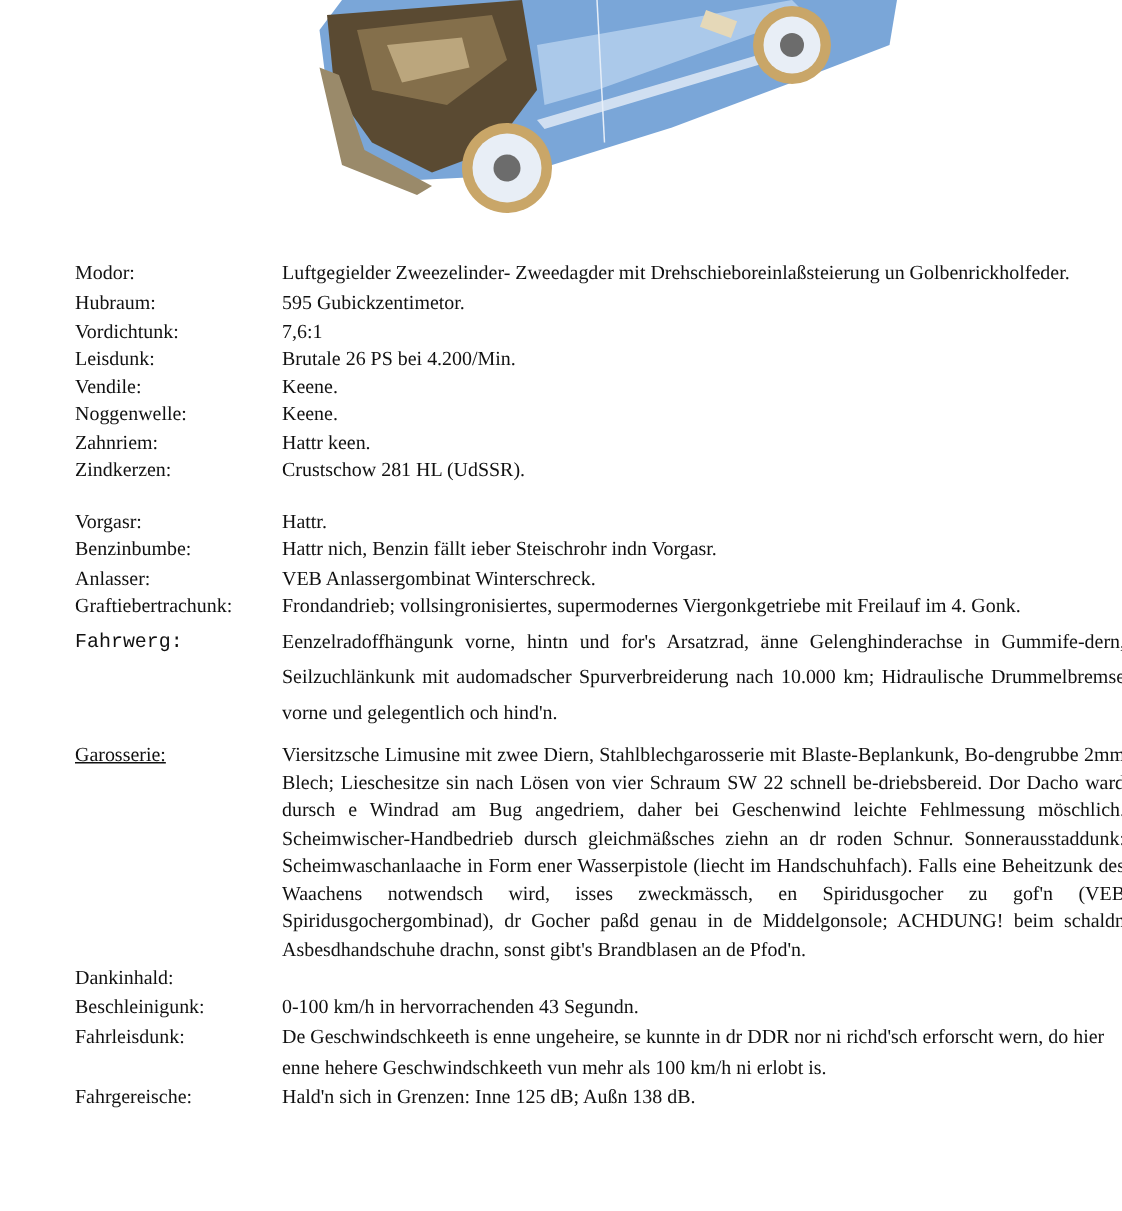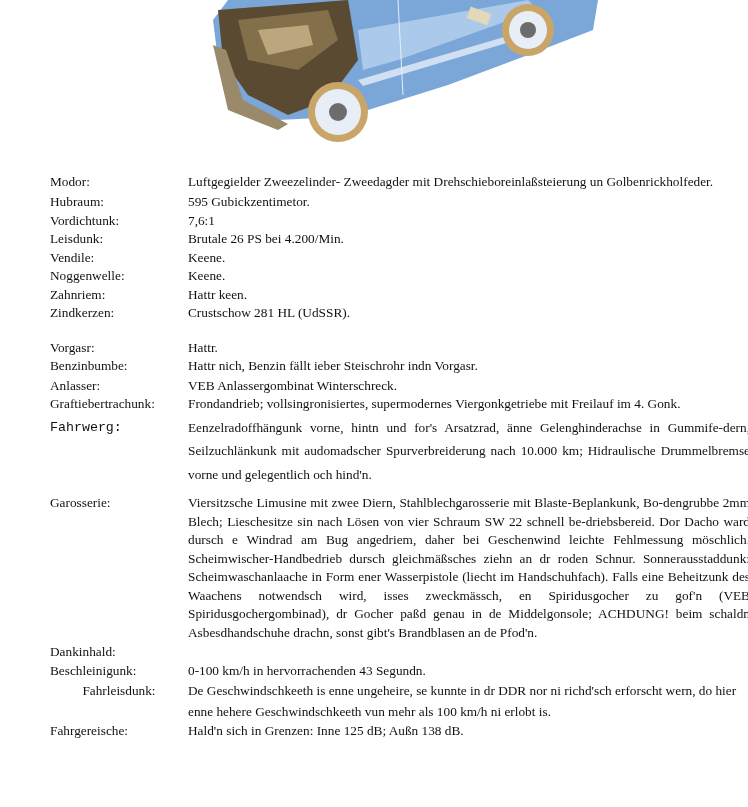--- a/index.html
+++ b/index.html
@@ -123,31 +123,31 @@
   </div>
   <div class="spec-row">
     <div class="spec-label">Graftiebertrachunk:</div>
     <div class="spec-value">Frondandrieb; vollsingronisiertes, supermodernes Viergonkgetriebe mit Freilauf im 4. Gonk.</div>
   </div>
   <div class="spec-row" style="margin-top:2px;">
     <div class="spec-label" style="line-height:23.5px;font-family:Liberation Mono, monospace;">Fahrwerg:</div>
     <div class="spec-value justify" style="line-height:23.5px;">Eenzelradoffhängunk vorne, hintn und for's Arsatzrad, änne Gelenghinderachse in Gummife-dern, Seilzuchlänkunk mit audomadscher Spurverbreiderung nach 10.000 km; Hidraulische Drummelbremse vorne und gelegentlich och hind'n.</div>
   </div>
   <div class="spec-row" style="margin-top:8px;">
-    <div class="spec-label" style="line-height:18.5px;">Garosserie:</div>
+    <div class="spec-label" style="line-height:18.5px;text-decoration:underline;">Garosserie:</div>
     <div class="spec-value justify" style="line-height:18.5px;">Viersitzsche Limusine mit zwee Diern, Stahlblechgarosserie mit Blaste-Beplankunk, Bo-dengrubbe 2mm Blech; Lieschesitze sin nach Lösen von vier Schraum SW 22 schnell be-driebsbereid. Dor Dacho ward dursch e Windrad am Bug angedriem, daher bei Geschenwind leichte Fehlmessung möschlich. Scheimwischer-Handbedrieb dursch gleichmäßsches ziehn an dr roden Schnur. Sonnerausstaddunk: Scheimwaschanlaache in Form ener Wasserpistole (liecht im Handschuhfach). Falls eine Beheitzunk des Waachens notwendsch wird, isses zweckmässch, en Spiridusgocher zu gof'n (VEB Spiridusgochergombinad), dr Gocher paßd genau in de Middelgonsole; ACHDUNG! beim schaldn Asbesdhandschuhe drachn, sonst gibt's Brandblasen an de Pfod'n.</div>
   </div>
   <div class="spec-row" style="margin-top:1px;">
     <div class="spec-label">Dankinhald:</div>
   </div>
   <div class="spec-row">
     <div class="spec-label">Beschleinigunk:</div>
     <div class="spec-value">0-100 km/h in hervorrachenden 43 Segundn.</div>
   </div>
   <div class="spec-row">
-    <div class="spec-label" style="line-height:21px;text-align:center;">Fahrleisdunk:</div>
+    <div class="spec-label" style="line-height:21px;">Fahrleisdunk:</div>
     <div class="spec-value" style="line-height:21px;">De Geschwindschkeeth is enne ungeheire, se kunnte in dr DDR nor ni richd'sch erforscht wern, do hier enne hehere Geschwindschkeeth vun mehr als 100 km/h ni erlobt is.</div>
   </div>
   <div class="spec-row">
     <div class="spec-label">Fahrgereische:</div>
     <div class="spec-value">Hald'n sich in Grenzen: Inne 125 dB; Außn 138 dB.</div>
   </div>
 </div>
 
 </body></html>

